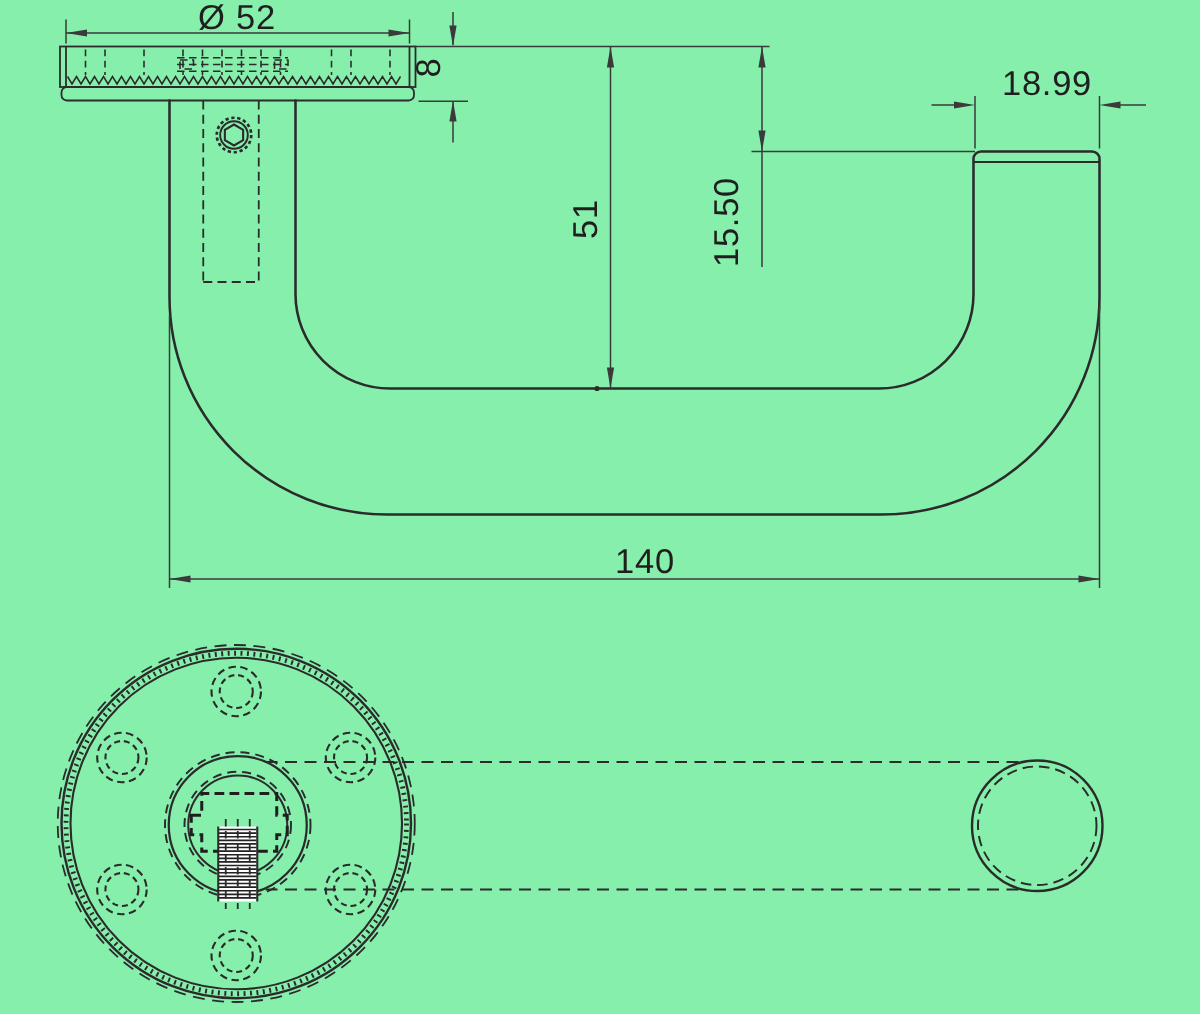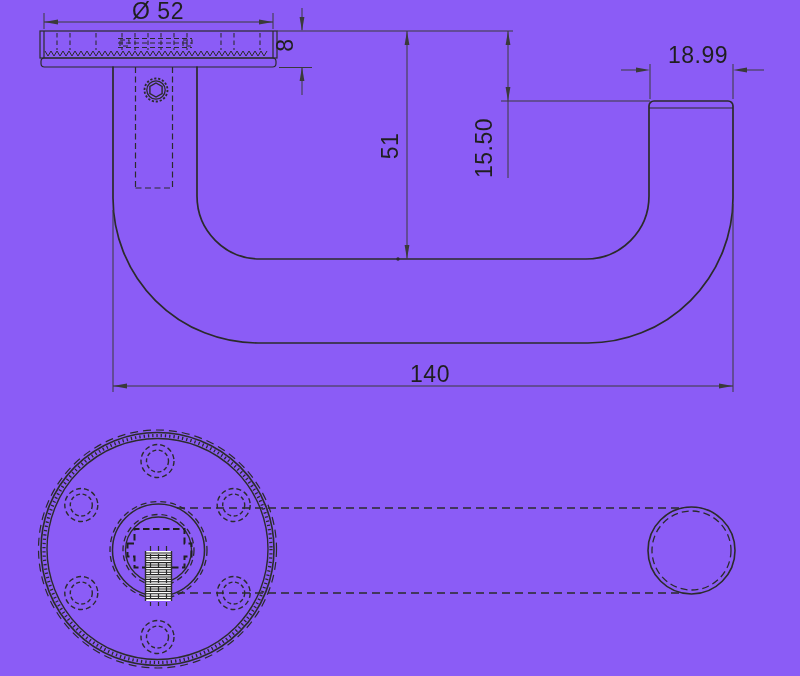--- a/index.html
+++ b/index.html
@@ -1,16 +1,16 @@
 <!DOCTYPE html>
 <html><head>
 <meta charset="utf-8">
 <style>
   html,body{margin:0;padding:0;background:#ffffff;}
-  .canvas-wrap{width:800px;height:676px;background:#8b5cf6;overflow:hidden;}
+  .canvas-wrap{width:800px;height:676px;background:#86efac;overflow:hidden;}
   svg{display:block;}
   text{
     font-family:"Liberation Sans", sans-serif;
     fill:#1f1f1f;
     letter-spacing:0.5px;
   }
   .dim-text{font-size:23px;}
   .outline{stroke:#2b2b2b;fill:none;stroke-width:1.7;stroke-linecap:round;}
   .thin{stroke:#2b2b2b;fill:none;stroke-width:1.2;}
   .hidden-dash{stroke:#2b2b2b;fill:none;stroke-width:1.2;stroke-dasharray:6 3.5;}

